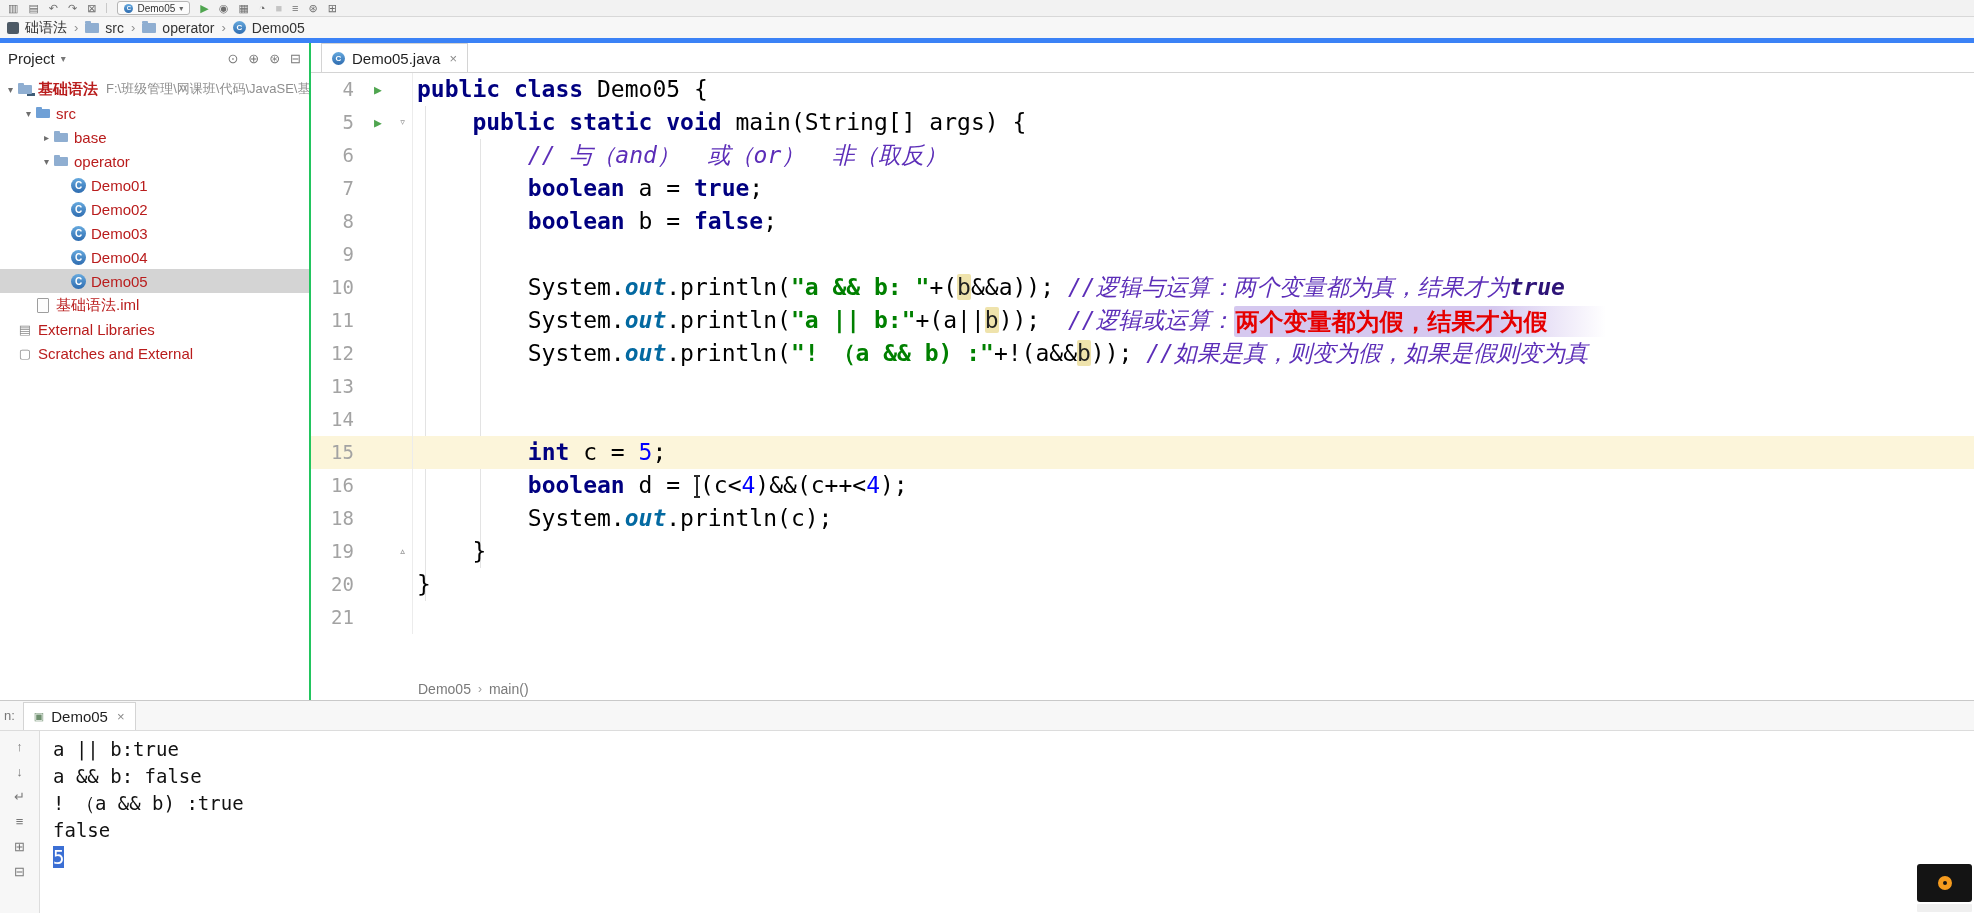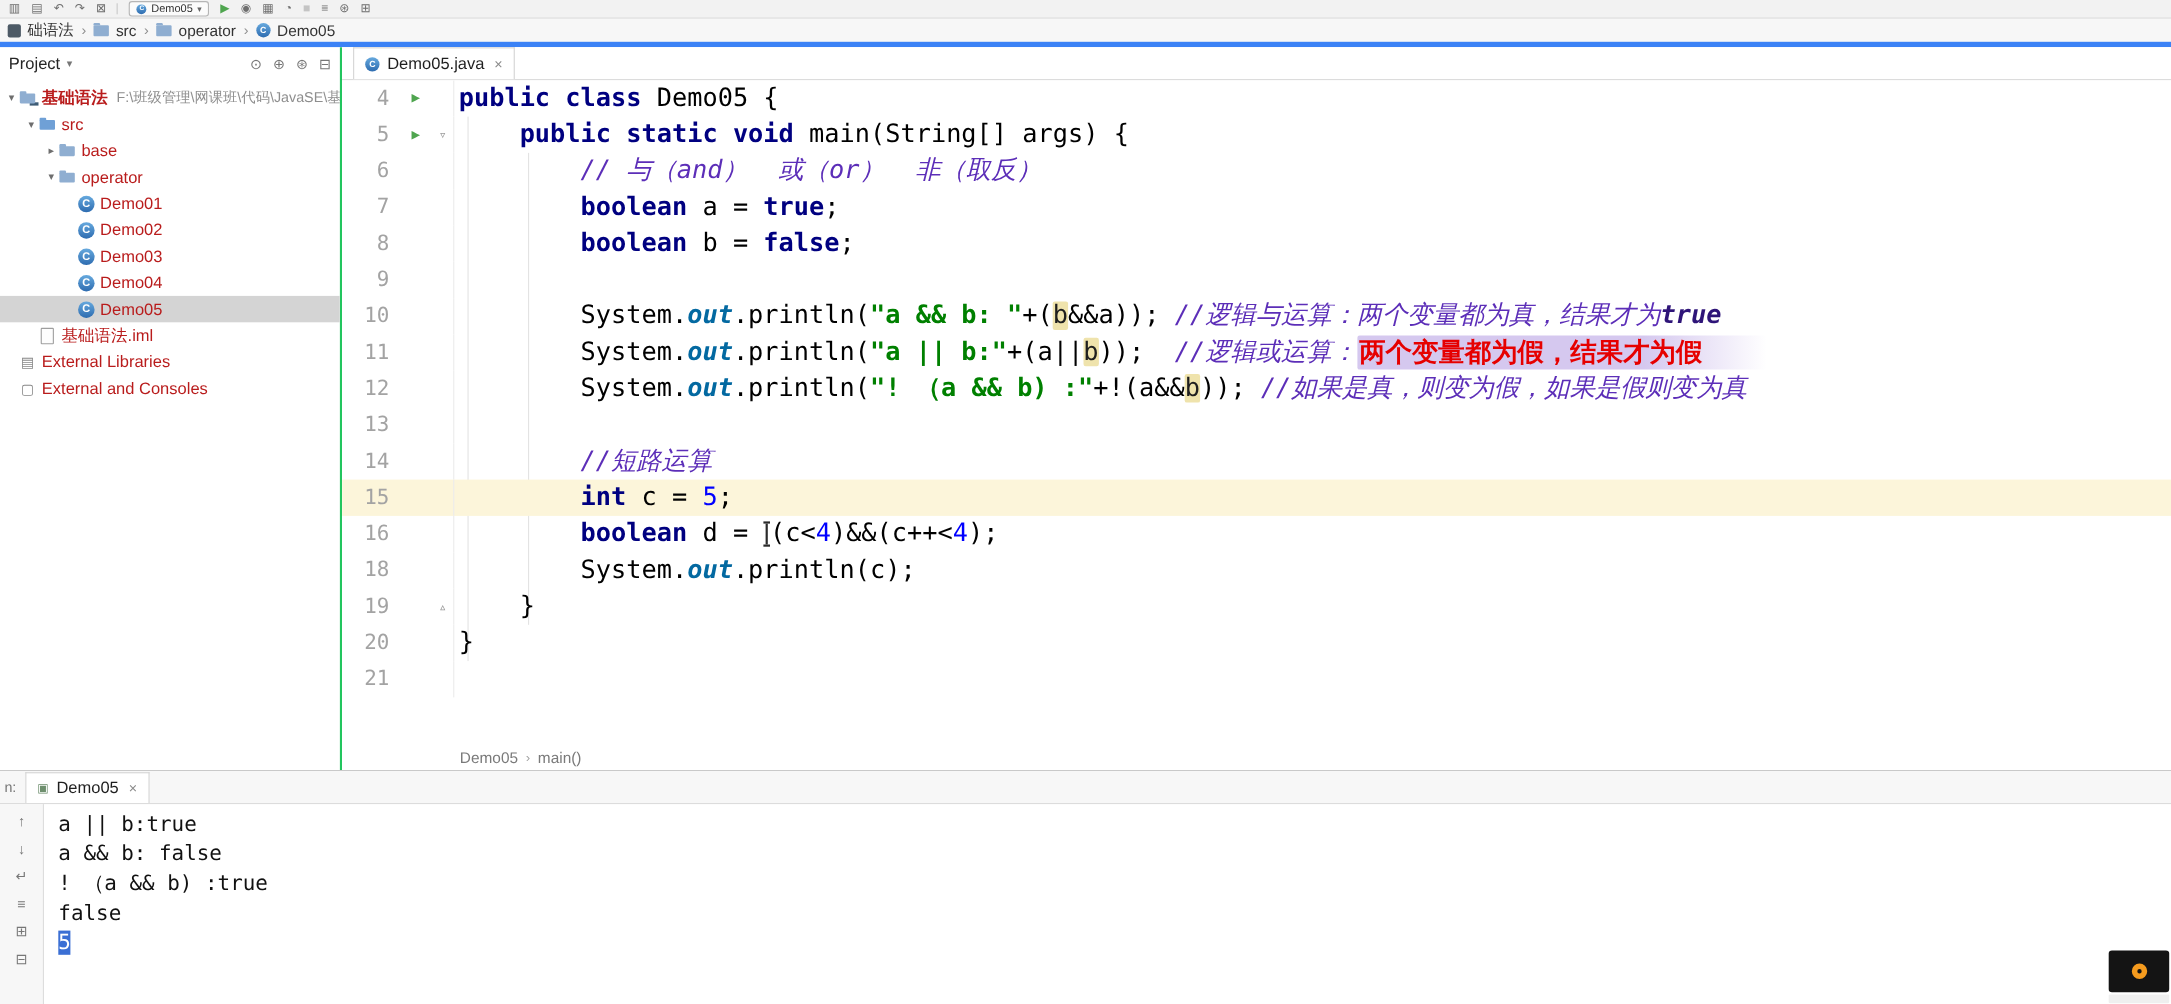--- a/index.html
+++ b/index.html
@@ -252,21 +252,21 @@
             <span class="tlabel">基础语法.iml</span>
           </div>
           <div class="tree-row" style="padding-left: 4px;">
             <span class="arrow"></span>
             <span class="ticon library">▤</span>
             <span class="tlabel">External Libraries</span>
           </div>
           <div class="tree-row" style="padding-left: 4px;">
             <span class="arrow"></span>
             <span class="ticon scratch">▢</span>
-            <span class="tlabel">External and Consoles</span>
+            <span class="tlabel">Scratches and External</span>
           </div>
         </div>
     </div>
 
     <div class="editor-col">
       <div class="tabbar">
         <div class="tab">
           <span class="tab-class-icon">C</span>
           <span>Demo05.java</span>
           <span class="tab-close">×</span>
@@ -333,21 +333,20 @@
             <div class="code-line">
               <span class="ln">13</span>
               <span class="gut-run"></span>
               <span class="gut-fold"></span>
               <span class="code-text"></span>
             </div>
             <div class="code-line">
               <span class="ln">14</span>
               <span class="gut-run"></span>
               <span class="gut-fold"></span>
-              <span class="code-text"><span class="seg-pl">        </span><span class="seg-cm">//短路运算</span></span>
             </div>
             <div class="code-line current">
               <span class="ln">15</span>
               <span class="gut-run"></span>
               <span class="gut-fold"></span>
               <span class="code-text"><span class="seg-pl">        </span><span class="seg-kw">int </span><span class="seg-pl">c = </span><span class="seg-num">5</span><span class="seg-pl">;</span></span>
             </div>
             <div class="code-line">
               <span class="ln">16</span>
               <span class="gut-run"></span>

